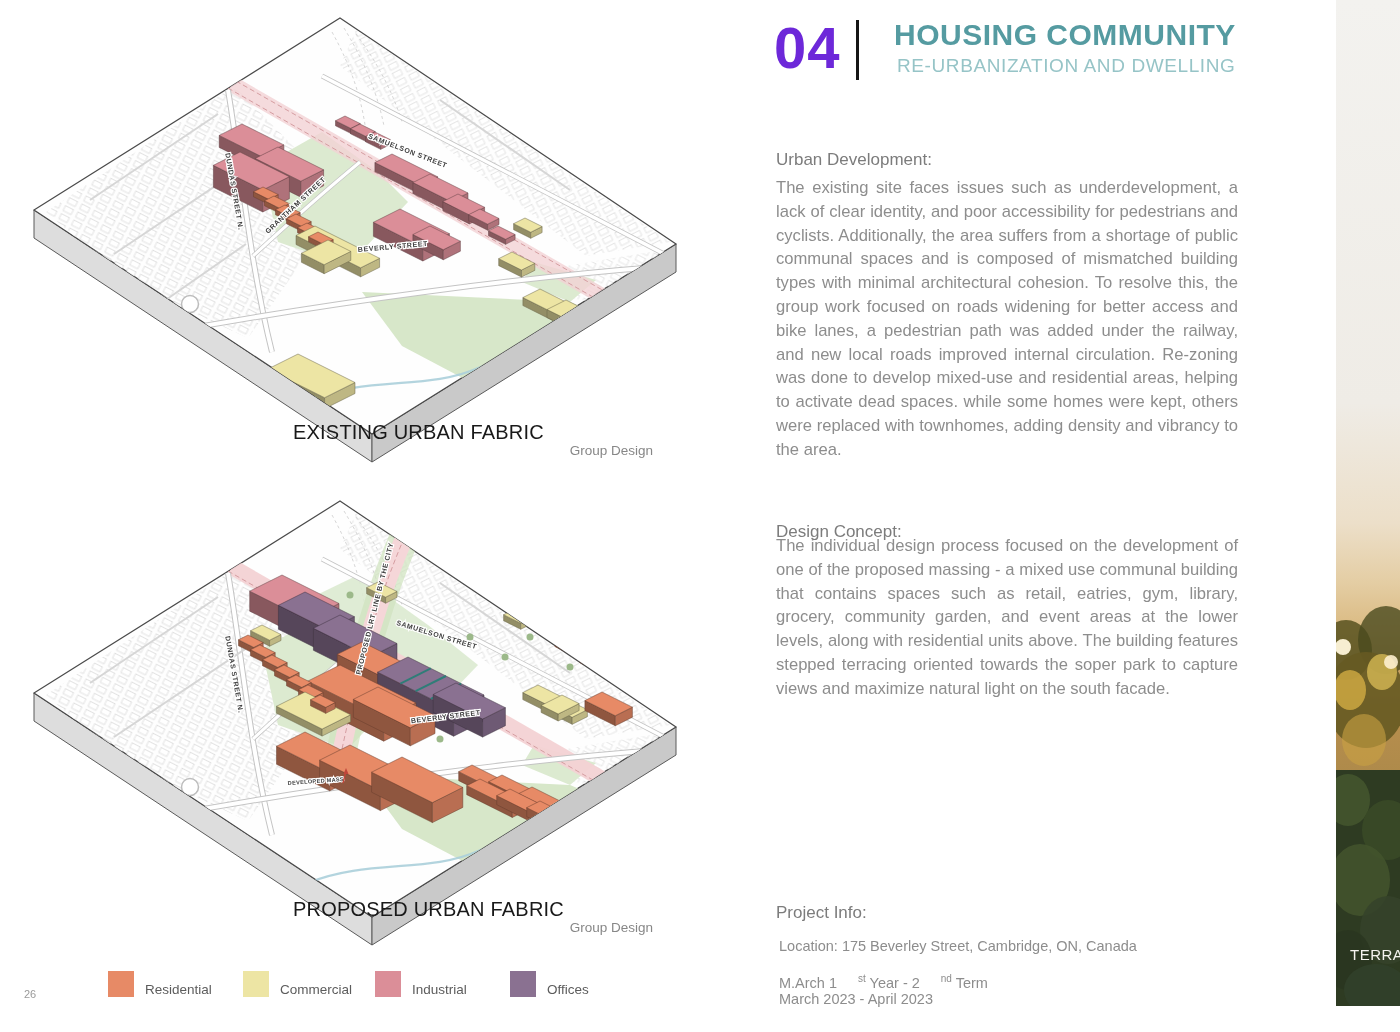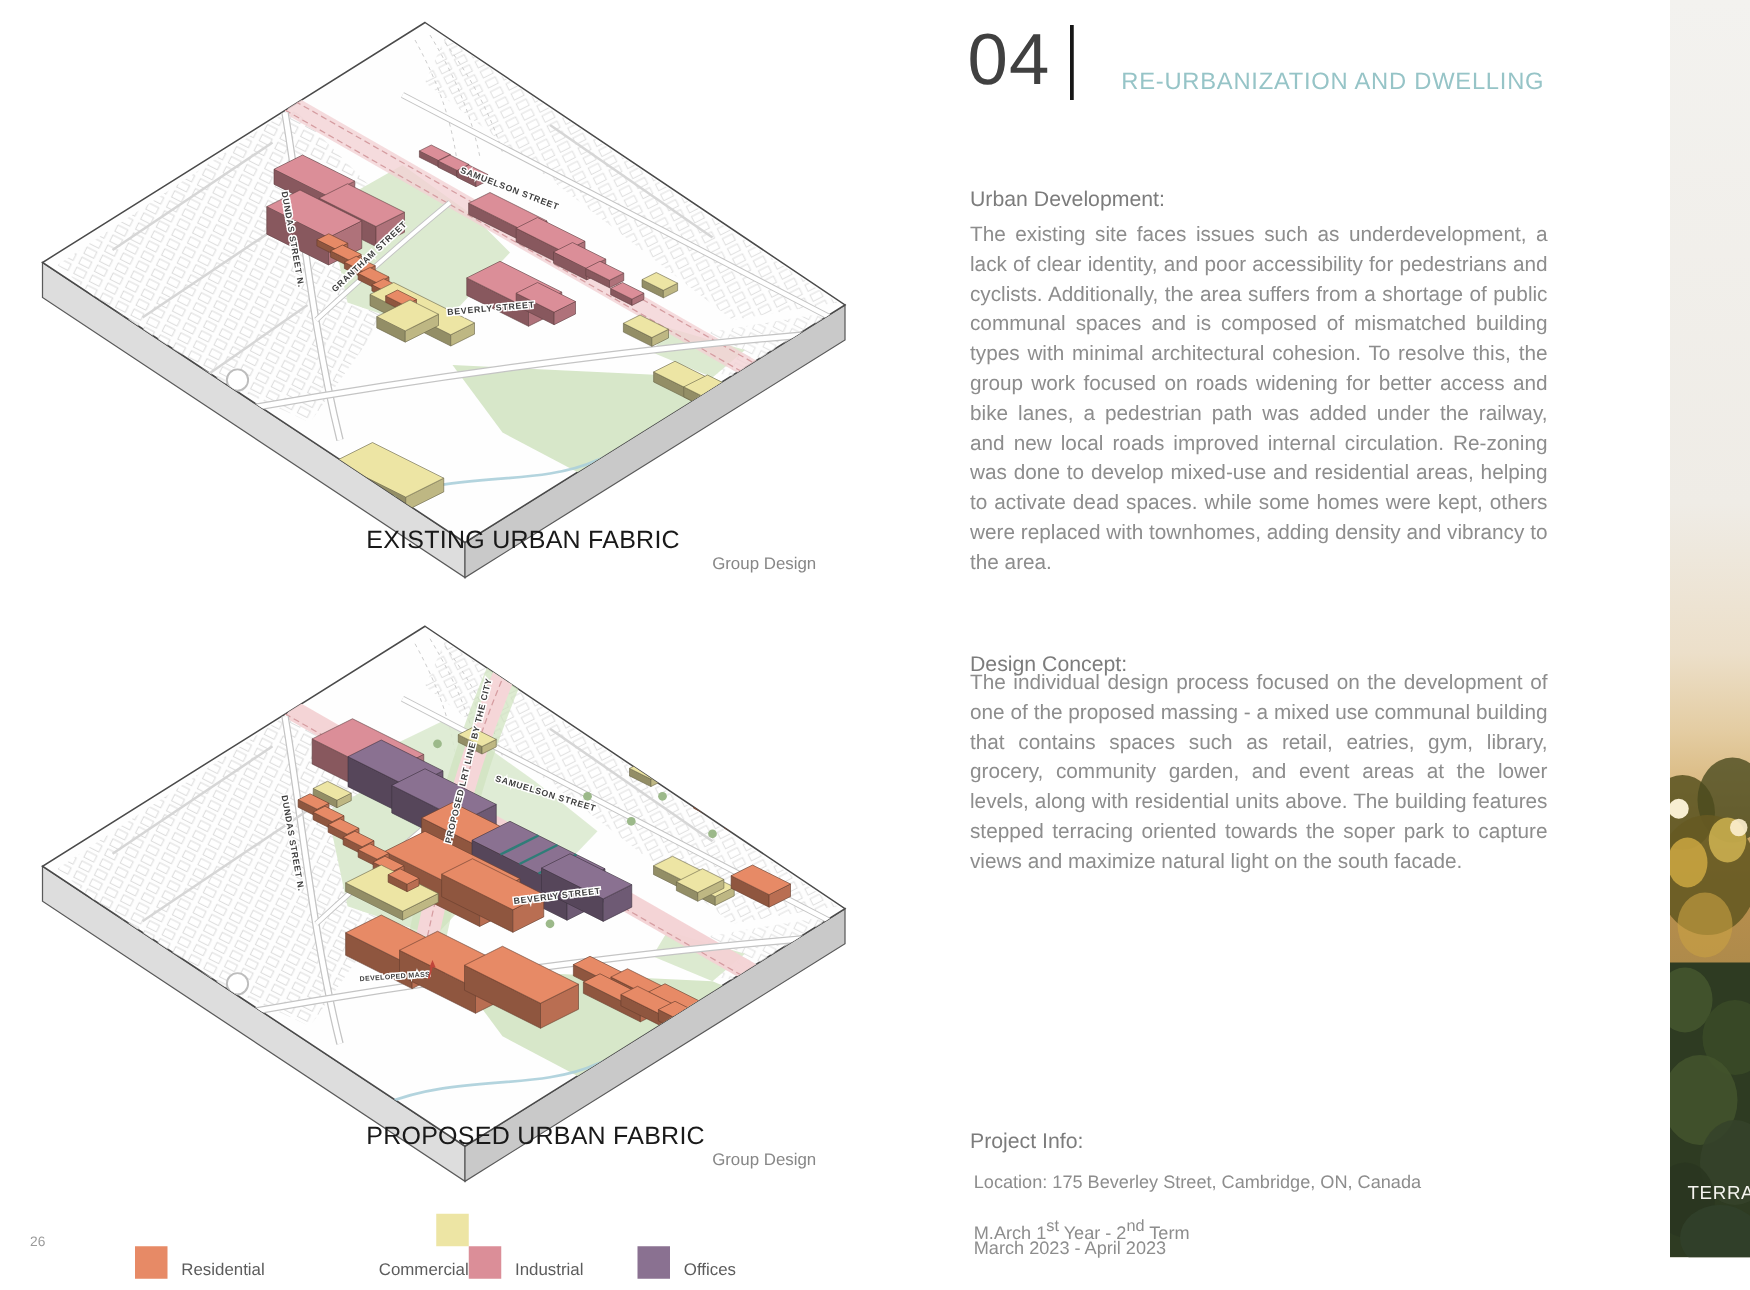--- a/index.html
+++ b/index.html
@@ -1,30 +1,30 @@
 <!DOCTYPE html>
 <html><head>
 <meta charset="utf-8">
 <style>
   html,body{margin:0;padding:0;background:#e9e9e9;}
   .page{position:relative;width:1400px;height:1032px;background:#ffffff;
         font-family:"Liberation Sans",sans-serif;overflow:hidden;margin:0 auto;}
   .abs{position:absolute;}
 
   
-  .chapter-num{left:774px;top:14px;font-size:58px;font-weight:normal;color:#404040;letter-spacing:1px;}
+  .chapter-num{left:774px;top:14px;font-size:58px;font-weight:bold;color:#6d28d9;letter-spacing:1px;}
   .chapter-bar{left:856px;top:20px;width:3px;height:60px;background:#161616;}
   .chapter-title{left:894px;top:18px;font-size:30px;font-weight:bold;color:#559ba1;letter-spacing:0.5px;}
   .chapter-sub{left:897px;top:55px;font-size:19px;color:#96c4c7;letter-spacing:0.6px;}
 
   
   .sec-head{font-size:17px;color:#7c7c7c;}
   .sec-body{width:462px;font-size:16.6px;line-height:23.8px;color:#8d8d8d;text-align:justify;}
   .info-line{font-size:14.5px;color:#8d8d8d;}
-  .info-line sup{font-size:13px;}
+  .info-line sup{font-size:10px;margin-left:21px;}
 
   
   .map-cap{width:360px;text-align:left;font-size:20px;font-weight:500;color:#191919;letter-spacing:0.2px;}
   .map-sub{width:360px;text-align:right;font-size:13.5px;color:#878787;}
 
   
   .legend-item{display:flex;align-items:flex-end;gap:11px;}
   .legend-swatch{width:26px;height:26px;}
   .legend-label{font-size:13.5px;color:#5c5c5c;}
 
@@ -370,38 +370,39 @@
   <div class="abs map-cap" style="left:293px;top:421px;">EXISTING URBAN FABRIC</div>
   <div class="abs map-sub" style="left:293px;top:443px;">Group Design</div>
   <div class="abs map-cap" style="left:293px;top:898px;">PROPOSED URBAN FABRIC</div>
   <div class="abs map-sub" style="left:293px;top:920px;">Group Design</div>
 
   <div class="abs" style="left:108px;top:971px;display:flex;gap:0;">
     <div class="legend-item" style="width:135px;">
       <div class="legend-swatch" style="background-color: rgb(231, 138, 102);"></div>
       <span class="legend-label">Residential</span>
     </div>
-    <div class="legend-item" style="width:132px;flex-direction:column;">
+    <div class="legend-item" style="width:132px;">
       <div class="legend-swatch" style="background-color: rgb(237, 229, 164);"></div>
       <span class="legend-label">Commercial</span>
     </div>
     <div class="legend-item" style="width:135px;">
       <div class="legend-swatch" style="background-color: rgb(219, 142, 152);"></div>
       <span class="legend-label">Industrial</span>
     </div>
     <div class="legend-item" style="width:135px;">
       <div class="legend-swatch" style="background-color: rgb(138, 113, 145);"></div>
       <span class="legend-label">Offices</span>
     </div>
   </div>
 
   <div class="abs page-num">26</div>
 
   <div class="abs chapter-num">04</div>
   <div class="abs chapter-bar"></div>
+  <div class="abs chapter-title">HOUSING COMMUNITY</div>
   <div class="abs chapter-sub">RE-URBANIZATION AND DWELLING</div>
 
   <div class="abs sec-head" style="left:776px;top:150px;">Urban Development:</div>
   <div class="abs sec-body" style="left:776px;top:176px;">The existing site faces issues such as underdevelopment, a lack of clear identity, and poor accessibility for pedestrians and cyclists. Additionally, the area suffers from a shortage of public communal spaces and is composed of mismatched building types with minimal architectural cohesion. To resolve this, the group work focused on roads widening for better access and bike lanes, a pedestrian path was added under the railway, and new local roads improved internal circulation. Re-zoning was done to develop mixed-use and residential areas, helping to activate dead spaces. while some homes were kept, others were replaced with townhomes, adding density and vibrancy to the area.</div>
 
   <div class="abs sec-head" style="left:776px;top:508px;margin-top:14px;">Design Concept:</div>
   <div class="abs sec-body" style="left:776px;top:534px;">The individual design process focused on the development of one of the proposed massing - a mixed use communal building that contains spaces such as retail, eatries, gym, library, grocery,  community garden, and event areas at the lower levels, along with residential units above. The building features stepped terracing oriented towards the soper park to capture views and maximize natural light on the south facade.</div>
 
   <div class="abs sec-head" style="left:776px;top:903px;">Project Info:</div>
   <div class="abs info-line" style="left:779px;top:938px;">Location: 175 Beverley Street, Cambridge, ON, Canada</div>

